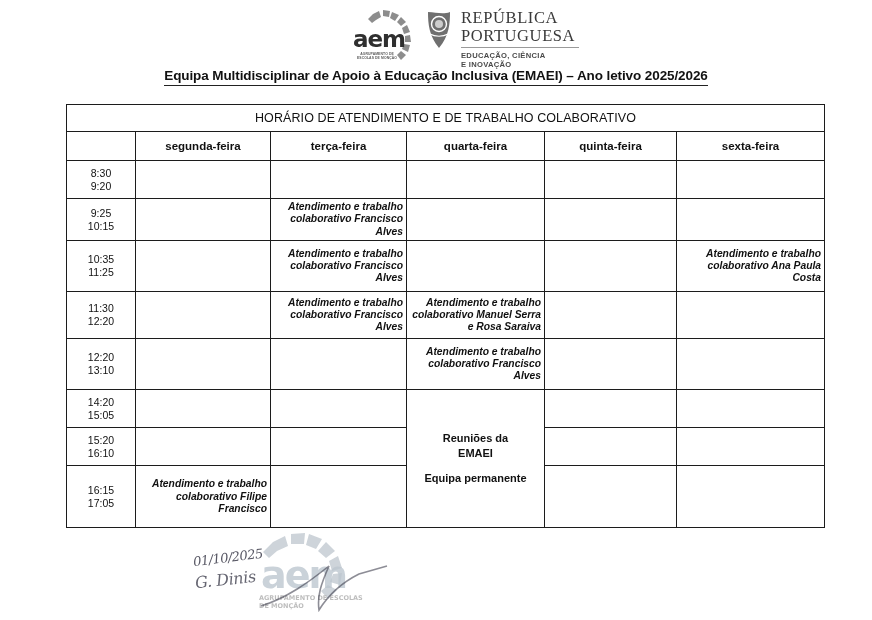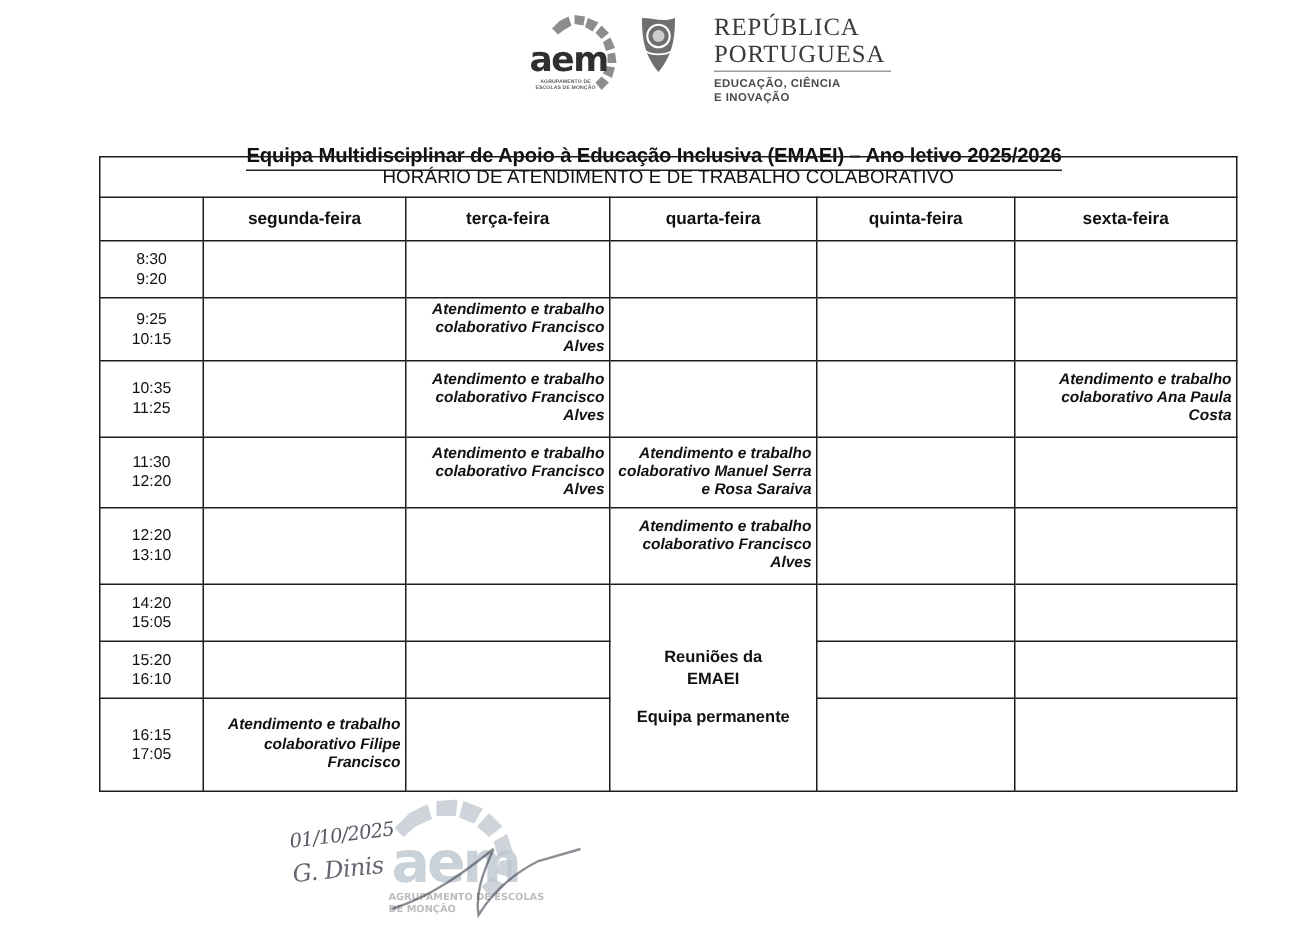--- a/index.html
+++ b/index.html
@@ -46,21 +46,21 @@
     font-size: 3.4px;
     line-height: 4.2px;
     font-weight: bold;
     color: #5a5a5a;
     letter-spacing: 0.1px;
     text-align: center;
   }
   .rp-block {
     display: flex;
     align-items: flex-start;
-    gap: 22px;
+    gap: 7px;
   }
   .rp-shield { width: 30px; height: 40px; margin-top: 2px; }
   .rp-text { padding-top: 1px; }
   .rp-title {
     font-family: "Liberation Serif", serif;
     font-size: 16.5px;
     line-height: 17.5px;
     letter-spacing: 0.6px;
     color: #3a3a3a;
     font-weight: normal;
@@ -76,21 +76,21 @@
     line-height: 9px;
     letter-spacing: 0.3px;
     color: #4a4a4a;
     font-weight: bold;
   }
 
   
   .doc-title {
     position: absolute;
     left: 0;
-    top: 96px;
+    top: 68px;
     width: 872px;
     text-align: center;
     font-size: 13.5px;
     font-weight: bold;
     color: #111;
     letter-spacing: -0.1px;
   }
   .doc-title span {
     border-bottom: 1.4px solid #222;
     padding-bottom: 2px;

